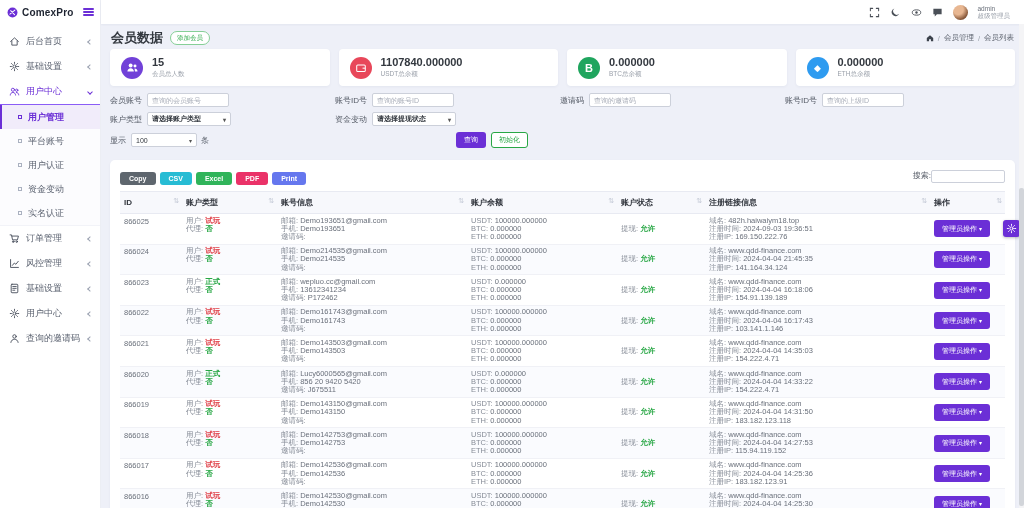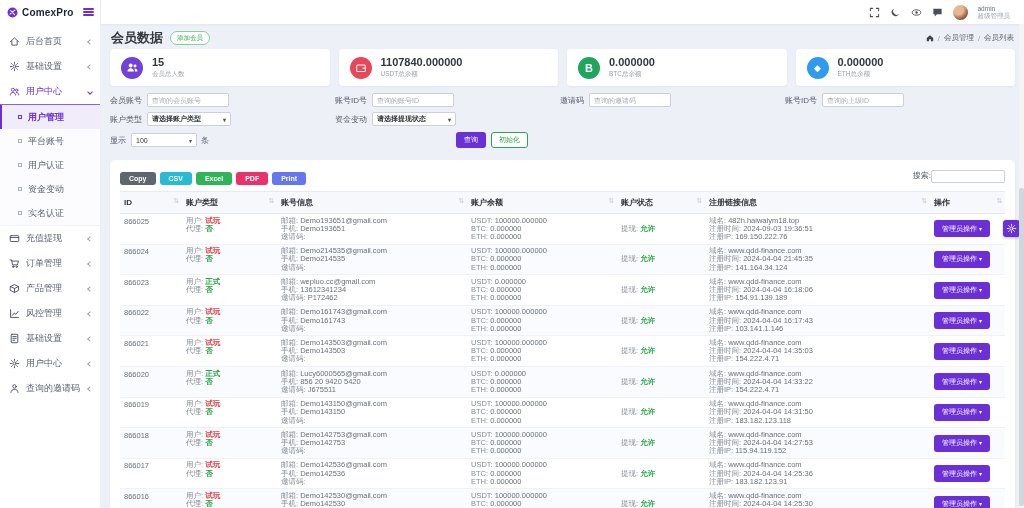--- a/index.html
+++ b/index.html
@@ -180,45 +180,26 @@
       <span>资金变动</span>
           </div>
           <div class="sitem">
       <span class="sq"></span>
       <span>实名认证</span>
           </div>
         </div>
         <div class="item">
     <span class="ic">
             <svg viewBox="0 0 14 14" width="11" height="11" fill="none" stroke="currentColor" stroke-width="1.1" stroke-linecap="round" stroke-linejoin="round">
-              <rect x="1.6" y="3.4" width="10.8" height="7.4" rx="1"></rect>
-              <path d="M1.6 5.8h10.8"></path>
-            </svg>
-          </span>
-    <span class="lbl">充值提现</span>
-    <span class="chev left"></span>
-        </div>
-        <div class="item">
-    <span class="ic">
-            <svg viewBox="0 0 14 14" width="11" height="11" fill="none" stroke="currentColor" stroke-width="1.1" stroke-linecap="round" stroke-linejoin="round">
               <path d="M1.4 2.4h1.8l1.3 6.3h6.2l1.3-4.8H4"></path>
               <circle cx="5.4" cy="11" r="1"></circle>
               <circle cx="9.8" cy="11" r="1"></circle>
             </svg>
           </span>
     <span class="lbl">订单管理</span>
-    <span class="chev left"></span>
-        </div>
-        <div class="item">
-    <span class="ic">
-            <svg viewBox="0 0 14 14" width="11" height="11" fill="none" stroke="currentColor" stroke-width="1.1" stroke-linecap="round" stroke-linejoin="round">
-              <path d="M2 4.5 7 2l5 2.5v5L7 12 2 9.5zM2 4.5 7 7l5-2.5M7 7v5"></path>
-            </svg>
-          </span>
-    <span class="lbl">产品管理</span>
     <span class="chev left"></span>
         </div>
         <div class="item">
     <span class="ic">
             <svg viewBox="0 0 14 14" width="11" height="11" fill="none" stroke="currentColor" stroke-width="1.1" stroke-linecap="round" stroke-linejoin="round">
               <path d="M2 2v10h10M4.3 9.4 6.8 6.4l2 1.6 3-3.8"></path>
             </svg>
           </span>
     <span class="lbl">风控管理</span>
     <span class="chev left"></span>

